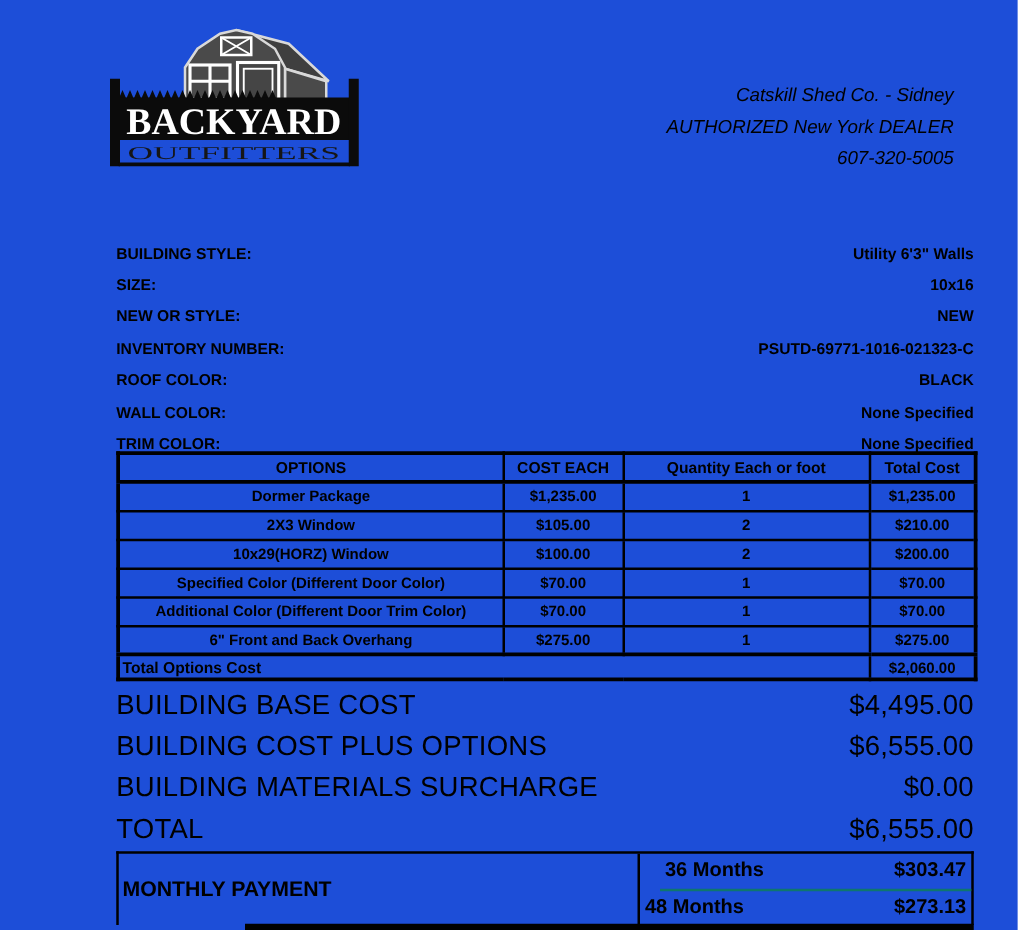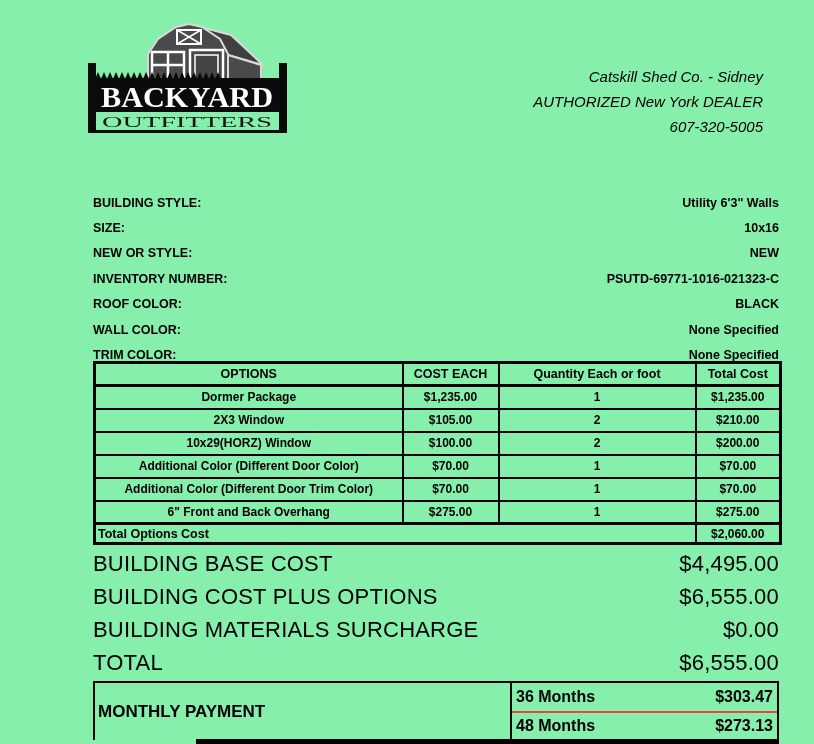--- a/index.html
+++ b/index.html
@@ -4,21 +4,21 @@
 <style>
   * { margin:0; padding:0; box-sizing:border-box; }
   html,body { background:#ffffff; }
   body {
     width:814px; height:744px;
     font-family:"Liberation Sans", sans-serif;
     color:#000;
     position:relative;
     overflow:hidden;
   }
-  .page { position:absolute; inset:0; background:#86efac; }
+  .page { position:absolute; inset:0; background:#1d4ed8; }
 
   
   .logo { position:absolute; left:85px; top:15px; width:205px; height:125px; }
 
   
   .dealer-info {
     position:absolute; right:51px; top:64px;
     text-align:right; font-weight:normal; font-style:italic;
     font-size:15px; line-height:25px;
   }
@@ -60,21 +60,21 @@
   .mp-label-cell {
     width:417px; border-right:2px solid #000;
     display:flex; align-items:center; padding-left:3px;
     font-weight:bold; font-size:17px;
   }
   .mp-terms { flex:1; display:flex; flex-direction:column; }
   .mp-row {
     flex:1; display:flex; justify-content:space-between; align-items:center;
     padding:0 4px; font-weight:bold; font-size:16px;
   }
-  .mp-row.first { border-bottom:2px solid #ef4444; }
+  .mp-row.first { border-bottom:2px solid #0f766e;margin-left:16px; }
 
   .bottom-bar {
     position:absolute; left:196px; top:739px; width:583px; height:5px;
     background:#000;
   }
 </style>
 </head>
 <body>
 
 <div class="page">
@@ -174,21 +174,21 @@
         <td>2</td>
         <td>$210.00</td>
       </tr>
       <tr>
         <td>10x29(HORZ) Window</td>
         <td>$100.00</td>
         <td>2</td>
         <td>$200.00</td>
       </tr>
       <tr>
-        <td>Additional Color (Different Door Color)</td>
+        <td>Specified Color (Different Door Color)</td>
         <td>$70.00</td>
         <td>1</td>
         <td>$70.00</td>
       </tr>
       <tr>
         <td>Additional Color (Different Door Trim Color)</td>
         <td>$70.00</td>
         <td>1</td>
         <td>$70.00</td>
       </tr>

